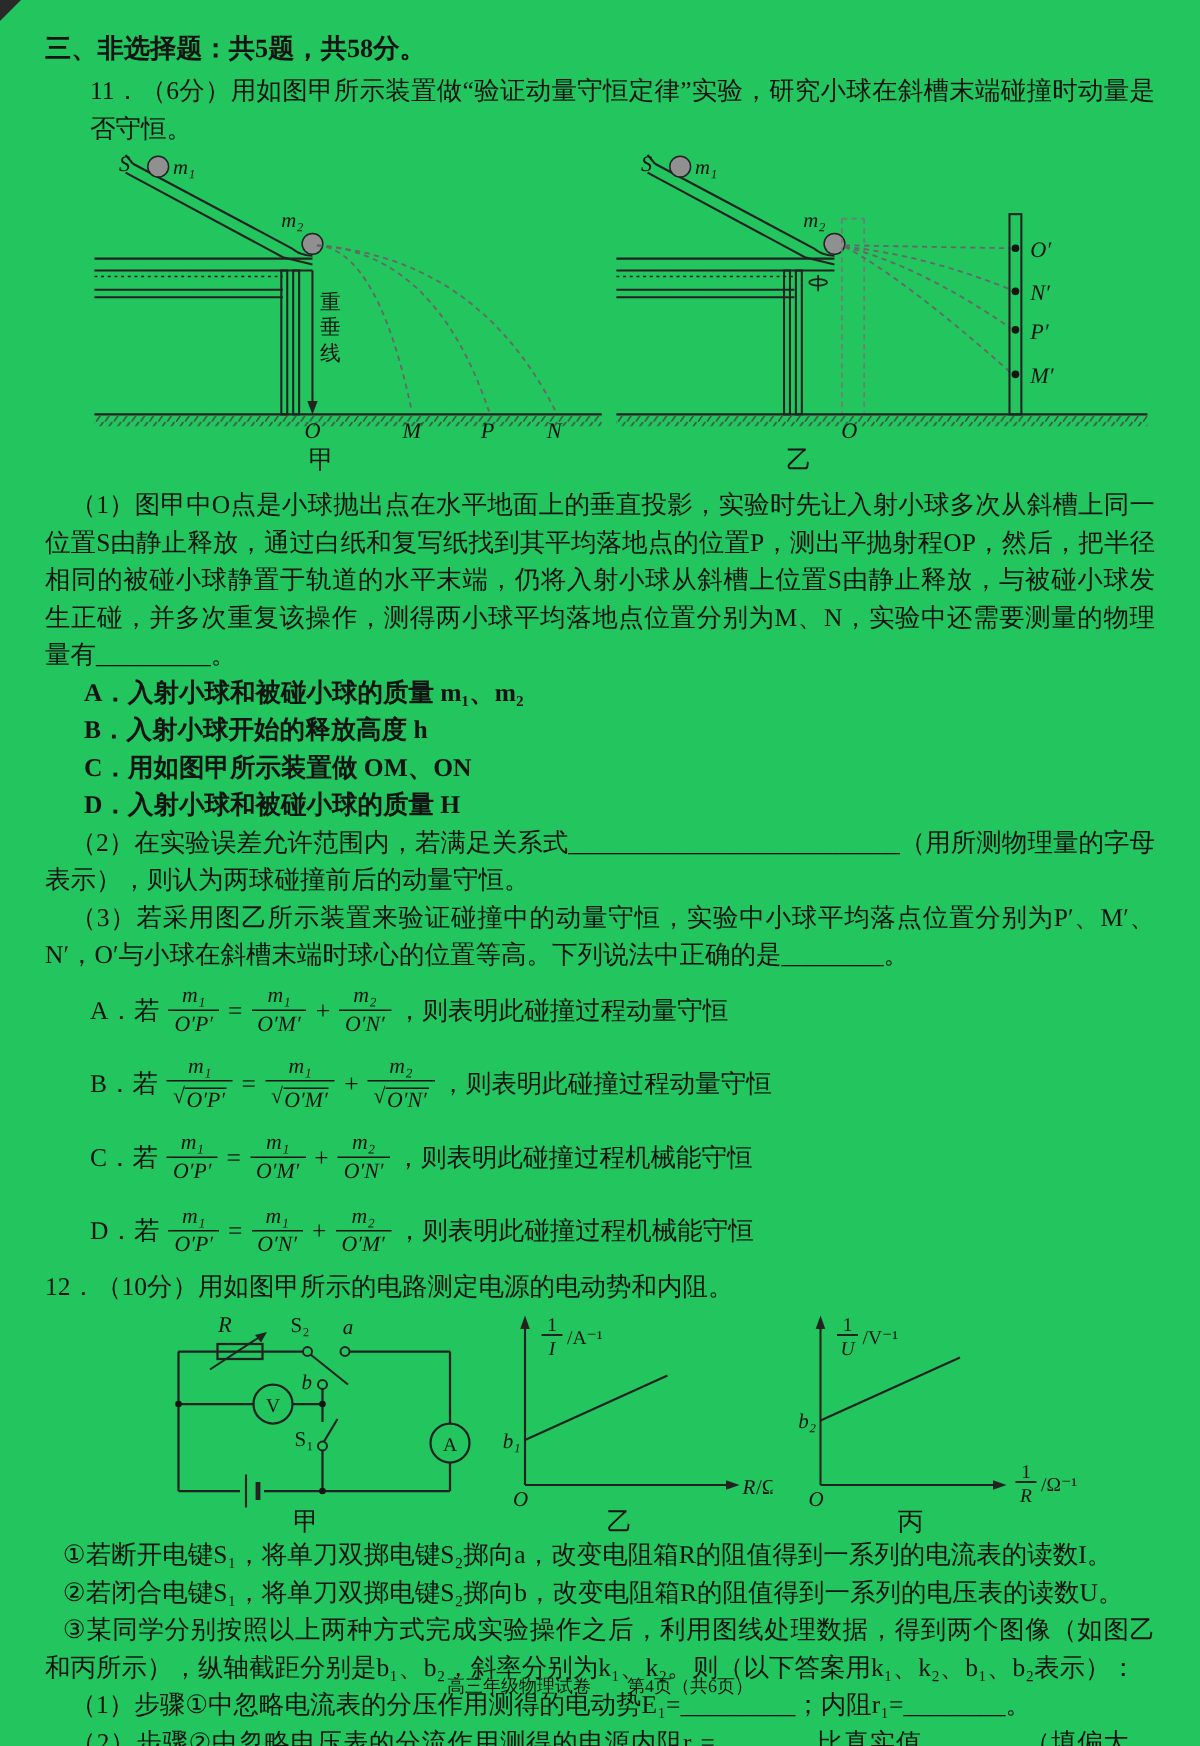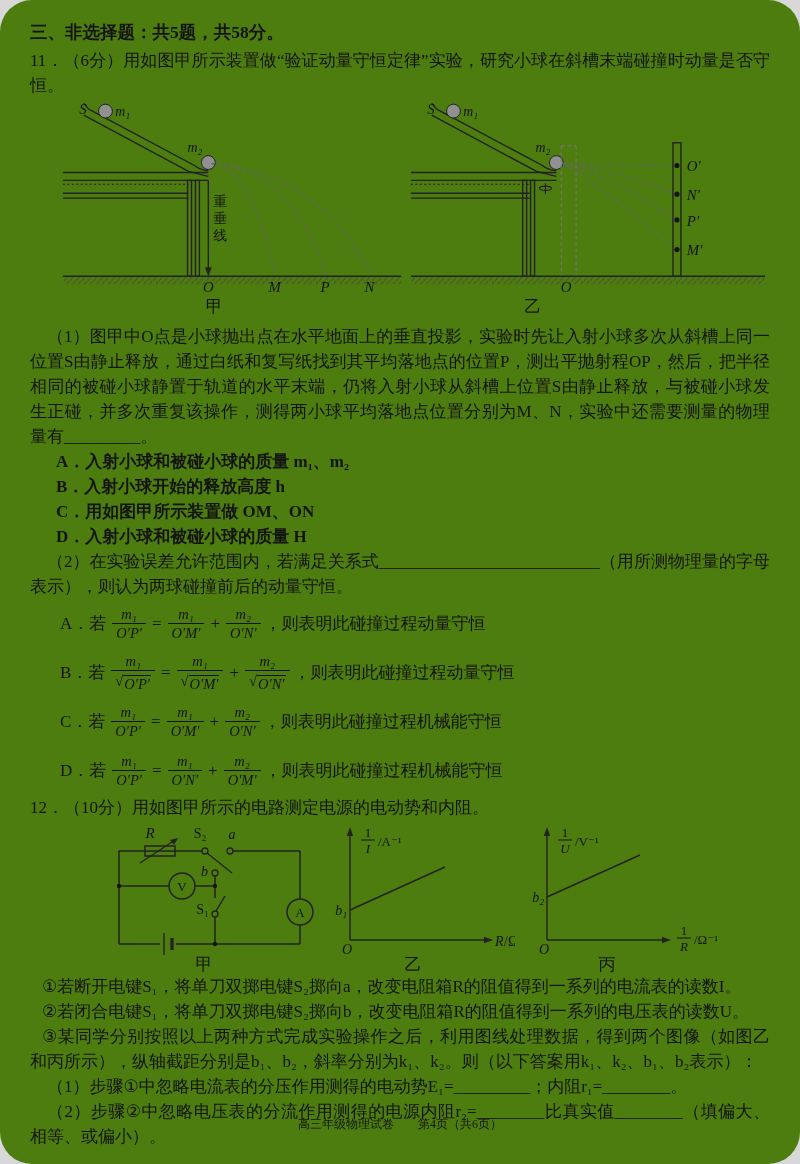--- a/index.html
+++ b/index.html
@@ -1,23 +1,23 @@
 <!DOCTYPE html>
 <html><head>
 <meta charset="utf-8">
 <style>
   html,body{margin:0;padding:0;background:#d8d8d8;}
-  .page{position:relative;width:800px;height:1164px;margin:0 auto;background:#4d7c0f;overflow:hidden;
-        font-family:"Liberation Serif","DejaVu Serif","DejaVu Sans",serif;color:#141414;font-size:17px;line-height:25px;border-radius:32px;}
+  .page{position:relative;width:800px;height:1164px;margin:0 auto;background:#22c55e;overflow:hidden;
+        font-family:"Liberation Serif","DejaVu Serif","DejaVu Sans",serif;color:#141414;font-size:17px;line-height:25px;}
   .corner{position:absolute;top:0;left:0;width:0;height:0;border-top:14px solid #2a2a2a;border-right:14px solid transparent;}
   .content{padding:20px 30px 0 30px;}
   .sec-header{font-weight:bold;font-size:17.5px;margin:0 0 3px 0;}
   p{margin:0;text-align:justify;}
   .indent{text-indent:1em;}
-  .stem{margin-top:2px;}
+  .stem{margin-top:2px;margin-left:30px;}
   .figrow1{display:flex;align-items:flex-end;margin:2px 0 2px 28px;}
   .figrow2{display:flex;align-items:flex-start;margin:2px 0 0 62px;}
   .optline{padding-left:26px;font-weight:bold;}
   .fopt{display:flex;align-items:center;padding-left:28px;height:49px;}
   .fopt .gap{margin:0 2px;}
   .frac{display:inline-flex;flex-direction:column;align-items:center;vertical-align:middle;margin:0 4px;font-size:14.5px;line-height:17px;}
   .frac .fn{padding:0 5px;}
   .frac .fd{border-top:1.2px solid #141414;padding:1px 4px 0 4px;display:inline-flex;align-items:flex-start;justify-content:flex-end;}
   .fopt.sqrt .fdt{border-top:1.2px solid #141414;margin-top:3px;padding:0 1px;}
   .fopt.sqrt .rad{font-style:normal;margin-top:1px;}
@@ -149,20 +149,21 @@
         <text x="128" y="213" text-anchor="middle" class="cap">乙</text>
       </svg>
     </div>
 
     <p class="indent">（1）图甲中O点是小球抛出点在水平地面上的垂直投影，实验时先让入射小球多次从斜槽上同一位置S由静止释放，通过白纸和复写纸找到其平均落地点的位置P，测出平抛射程OP，然后，把半径相同的被碰小球静置于轨道的水平末端，仍将入射小球从斜槽上位置S由静止释放，与被碰小球发生正碰，并多次重复该操作，测得两小球平均落地点位置分别为M、N，实验中还需要测量的物理量有_________。</p>
     <p class="optline">A．入射小球和被碰小球的质量 m₁、m₂</p>
     <p class="optline">B．入射小球开始的释放高度 h</p>
     <p class="optline">C．用如图甲所示装置做 OM、ON</p>
     <p class="optline">D．入射小球和被碰小球的质量 H</p>
     <p class="indent">（2）在实验误差允许范围内，若满足关系式__________________________（用所测物理量的字母表示），则认为两球碰撞前后的动量守恒。</p>
+    <p class="indent">（3）若采用图乙所示装置来验证碰撞中的动量守恒，实验中小球平均落点位置分别为P′、M′、N′，O′与小球在斜槽末端时球心的位置等高。下列说法中正确的是________。</p>
 
     <div class="fopt">
       <span class="gap">A．若</span>
       <span class="frac">
           <span class="fn var">m₁</span>
           <span class="fd">
             <span class="rad"></span>
             <span class="fdt var">O′P′</span>
           </span>
         </span>

